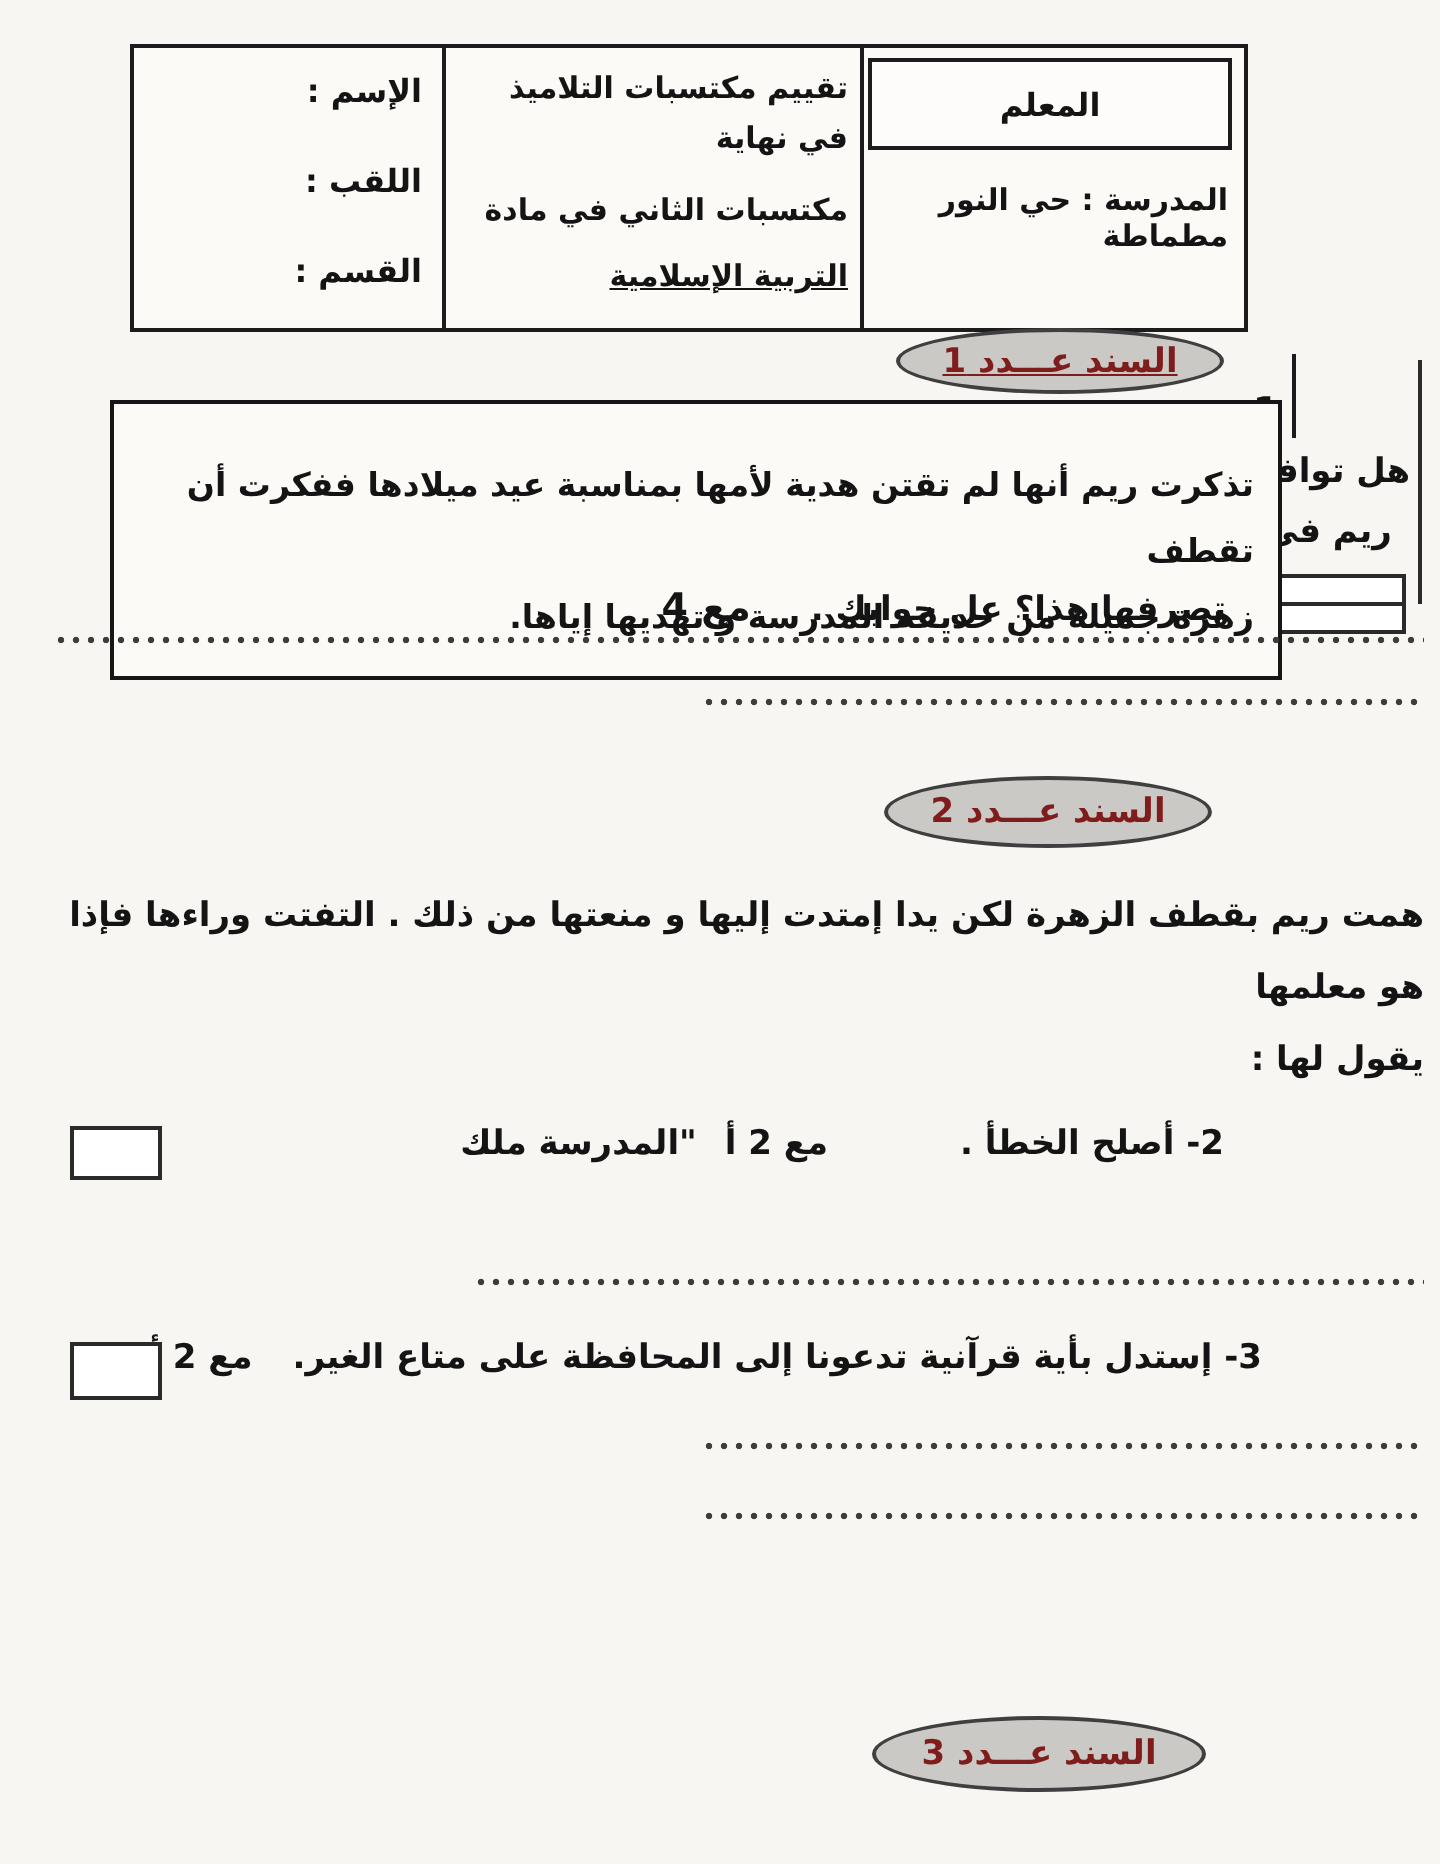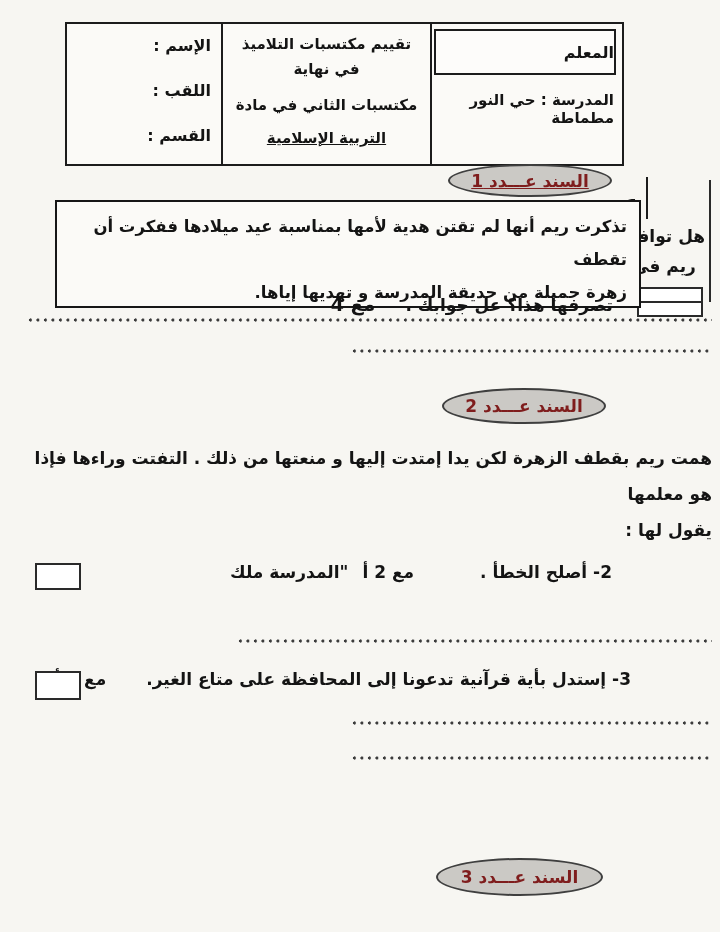--- a/index.html
+++ b/index.html
@@ -9,23 +9,23 @@
     background:#f7f6f2;
     font-family:"DejaVu Sans",sans-serif;
     font-weight:700;color:#141414;direction:rtl;overflow:hidden;
   }
 
   
   .header{position:absolute;top:22px;left:65px;width:555px;height:140px;
     border:2px solid #1c1c1c;display:flex;background:#fbfaf7;}
   .hcol-right{width:190px;border-left:2px solid #1c1c1c;display:flex;flex-direction:column;}
   .teacher-box{margin:5px 6px 0 2px;border:2px solid #1c1c1c;height:42px;
-    display:flex;align-items:center;justify-content:flex-start;font-size:16px;background:#fdfcfa;}
+    display:flex;align-items:center;justify-content:center;font-size:16px;background:#fdfcfa;}
   .school-line{padding:16px 8px 0 20px;font-size:15px;text-align:right;}
-  .hcol-mid{width:195px;border-left:2px solid #1c1c1c;text-align:center;
+  .hcol-mid{width:195px;border-left:2px solid #1c1c1c;text-align:right;
     padding:8px 6px 0 6px;font-size:15px;line-height:25px;}
   .hcol-mid .t2{margin-top:11px;}
   .hcol-mid .t3{margin-top:8px;text-decoration:underline;}
   .hcol-left{flex:1;display:flex;flex-direction:column;padding:12px 10px;
     font-size:16px;gap:26px;text-align:right;}
 
   
   .badge{position:absolute;background:#cbc9c5;border:2px solid #3f3f3f;border-radius:50%;
     display:flex;align-items:center;justify-content:center;font-size:17px;color:#7f1d1d;}
   .badge1{left:448px;top:164px;width:160px;height:29px;}
@@ -39,21 +39,21 @@
   .margin-line{position:absolute;left:709px;top:180px;width:2px;height:122px;background:#2a2a2a;}
   .q1-side1{position:absolute;left:618px;top:226px;width:92px;font-size:17px;text-align:center;}
   .q1-side2{position:absolute;left:618px;top:256px;width:92px;font-size:17px;text-align:center;}
   .grade-table{position:absolute;left:637px;top:287px;width:62px;height:26px;
     border:2px solid #2a2a2a;background:#fff;display:flex;flex-direction:column;}
   .grade-cell{flex:1;}
   .grade-cell:first-child{border-bottom:2px solid #2a2a2a;}
 
   
   .passage-box{position:absolute;left:55px;top:200px;width:558px;height:88px;
-    border:2px solid #161616;background:#fbfaf7;padding:8px 12px;
+    border:2px solid #161616;background:#fbfaf7;padding:24px 12px;
     font-size:16.5px;line-height:33px;text-align:right;overflow:hidden;}
   .q1-tail{position:absolute;left:55px;top:293px;width:558px;display:flex;
     align-items:baseline;font-size:17px;}
   .q1-tail .tail{margin-left:30px;}
   .q1-tail .pts{font-size:19px;}
 
   
   .dots{position:absolute;height:6px;background-repeat:repeat-x;
     background-image:radial-gradient(circle at 2.5px 3px,#3c3c3c 1.4px,transparent 1.8px);
     background-size:7.5px 6px;}
@@ -66,21 +66,21 @@
   
   .para2{position:absolute;left:8px;top:440px;width:704px;font-size:17px;
     line-height:36px;text-align:right;}
   .q2-row{position:absolute;left:0;top:562px;width:612px;display:flex;
     align-items:baseline;font-size:17px;}
   .q2-row .lbl{margin-left:66px;}
   .q2-row .pts{margin-left:14px;}
   .q2-line2{position:absolute;left:8px;top:599px;width:704px;font-size:17px;text-align:right;}
   .q3-row{position:absolute;left:0;top:669px;width:631px;display:flex;
     align-items:baseline;font-size:17px;}
-  .q3-row .txt{margin-left:40px;}
+  .q3-row .txt{margin-left:20px;}
   .score-box{position:absolute;width:42px;height:23px;border:2px solid #2a2a2a;background:#fff;}
   .sb2{left:35px;top:563px;}
   .sb3{left:35px;top:671px;height:25px;}
 </style>
 </head>
 <body>
 
 <div class="page">
 
   <div class="header">

